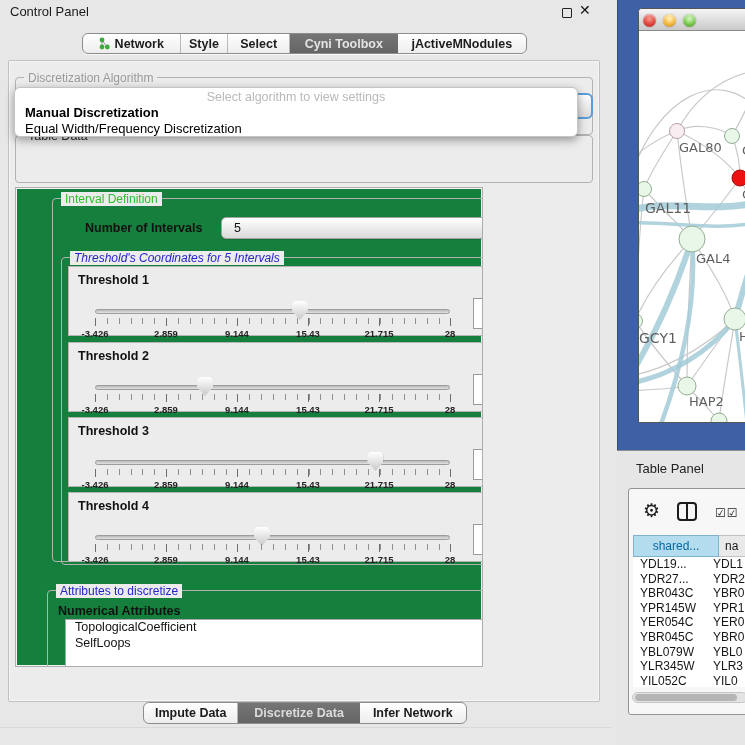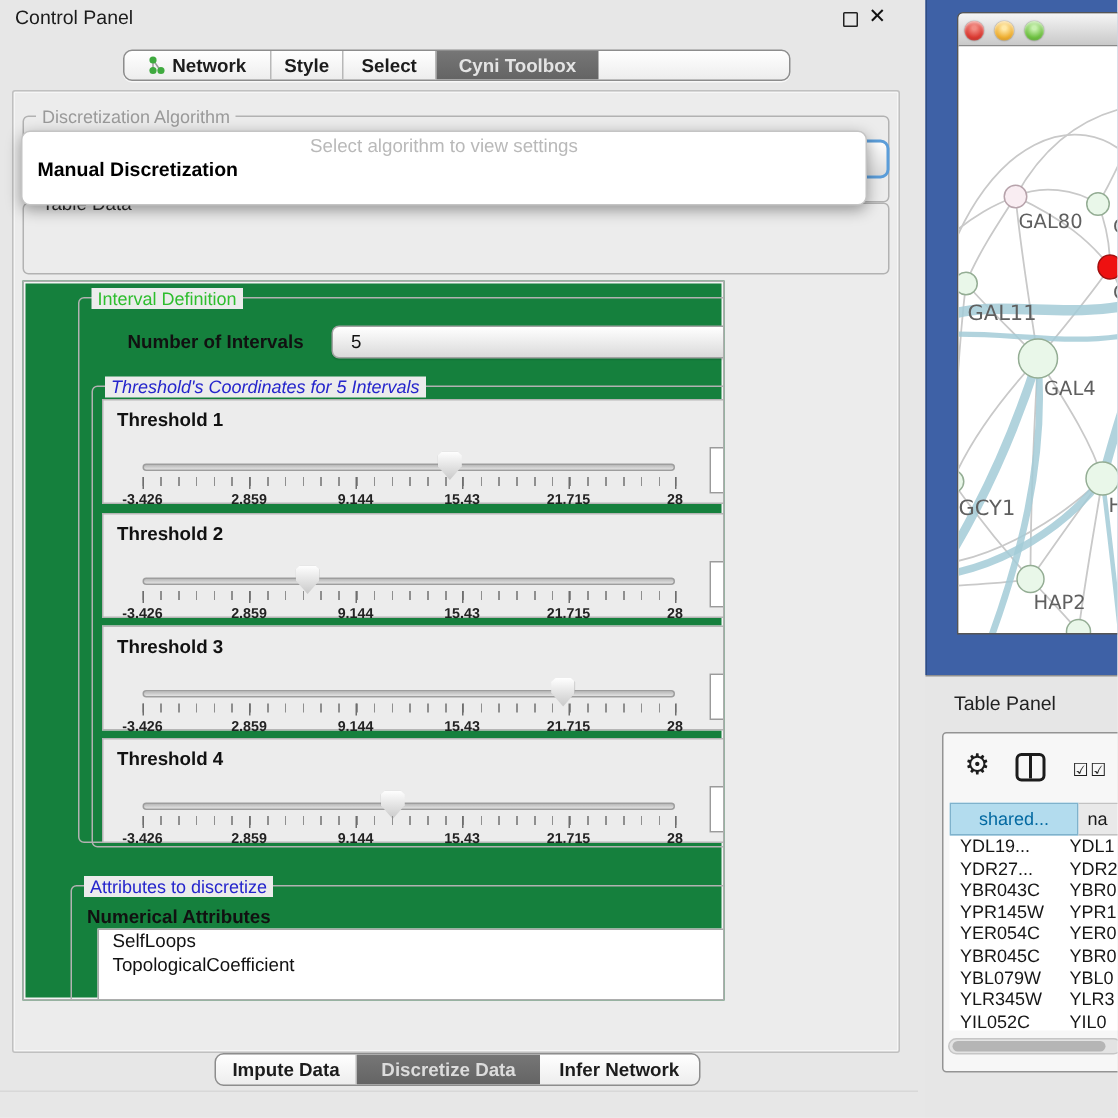--- a/index.html
+++ b/index.html
@@ -155,32 +155,36 @@
   </div>
   <div class="top-tab" style="width:48px">
       <span>Style</span>
     </div>
   <div class="top-tab" style="width:62px">
       <span>Select</span>
     </div>
   <div class="top-tab selected" style="width:108px">
       <span>Cyni Toolbox</span>
     </div>
+  <div class="top-tab" style="width:129px">
+      <span>jActiveMNodules</span>
+    </div>
 </div>
 
 <div class="abs cp-content">
 
   <div class="abs group algo-group">
     <span class="legend algo-legend">Discretization Algorithm</span>
   </div>
   <div class="abs combo-frag"></div>
 
   <div class="abs popup">
     <div class="abs popup-hint">Select algorithm to view settings</div>
     <div class="abs popup-opt1">Manual Discretization</div>
+    <div class="abs popup-opt2">Equal Width/Frequency Discretization</div>
   </div>
 
   <div class="abs group td-group">
     <span class="legend td-legend">Table Data</span>
   </div>
 
   <div class="abs scrollpane">
 
     <div class="abs group ivl-group" style="left:36px;top:10px;width:506px;height:364px;">
       <span class="legend ivl-legend">Interval Definition</span>
@@ -288,22 +292,22 @@
           </div>
           <input class="abs t-value" value="11.344" style="">
         </div>
       </div>
     </div>
 
     <div class="abs group attr-group">
       <span class="legend attr-legend">Attributes to discretize</span>
       <span class="abs na-label">Numerical Attributes</span>
       <div class="abs listbox">
+        <div class="list-item">TopologicalCoefficient</div>
         <div class="list-item">SelfLoops</div>
-        <div class="list-item">TopologicalCoefficient</div>
         <div class="abs list-scroll">
           <div class="abs list-thumb"></div>
         </div>
       </div>
     </div>
 
     <div class="abs vscroll">
       <div class="abs vscroll-thumb"></div>
     </div>
   </div>

